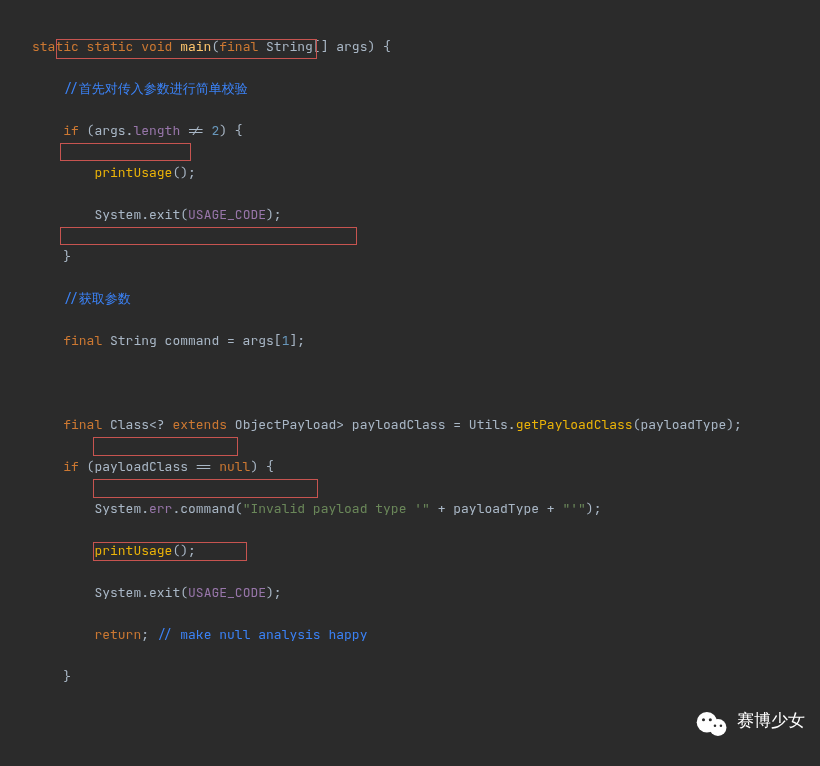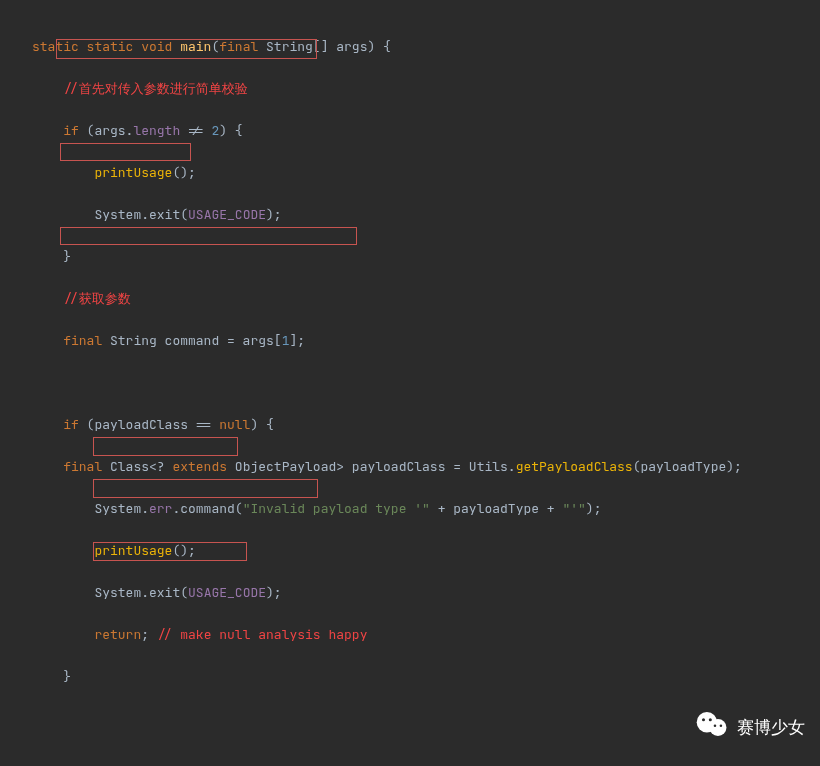--- a/index.html
+++ b/index.html
@@ -4,43 +4,43 @@
 <style>
   body{margin:0;background:#2b2b2b;font-family:"JetBrains Mono","Consolas","Courier New",monospace;font-size:13px;line-height:21px;color:#a9b7c6;width:820px;height:766px;overflow:hidden;position:relative}
   .code{padding:15px 0 0 0;white-space:pre}
   .ln{display:block;padding:0 0 0 32px;position:relative}
   .kw{color:#cc7832}
   .md{color:#cc7832}
   .fn{color:#ffc66d}
   .fi{color:#eab308;}
   .nm{color:#6897bb}
   .st{color:#6a8759}
-  .cm{color:#ef4444}
+  .cm{color:#3b82f6}
   .cn{color:#9876aa;}
   .it{}
   .box{position:absolute;border:1px solid #c75450;pointer-events:none;box-sizing:border-box}
-  .watermark{position:absolute;right:15px;bottom:28px;display:flex;align-items:flex-end;gap:8px;color:#fff;font-family:"Microsoft YaHei",sans-serif;font-size:17px;font-weight:500}
+  .watermark{position:absolute;right:15px;bottom:28px;display:flex;align-items:flex-start;gap:8px;color:#fff;font-family:"Microsoft YaHei",sans-serif;font-size:17px;font-weight:500}
   .wm-icon{width:34px;height:28px;position:relative}
   .wm-icon svg{width:100%;height:100%}
 </style>
 </head>
 <body>
 
 <div class="code">
 <span class="ln"><span class="md">static static void</span> <span class="fn">main</span>(<span class="kw">final</span><span> String[] args) {</span></span>
 <span class="ln">    <span class="cm">//首先对传入参数进行简单校验</span></span>
 <span class="ln">    <span class="kw">if</span><span> (args.</span><span class="cn">length</span><span> != </span><span class="nm">2</span><span>) {</span></span>
 <span class="ln">        <span class="fi">printUsage</span><span>();</span></span>
 <span class="ln">        <span>System.</span><span class="it">exit</span><span>(</span><span class="cn">USAGE_CODE</span><span>);</span></span>
 <span class="ln">    <span>}</span></span>
 <span class="ln">    <span class="cm">//获取参数</span></span>
 <span class="ln">    <span class="kw">final</span><span> String command = args[</span><span class="nm">1</span><span>];</span></span>
 <span class="ln"> </span>
+<span class="ln">    <span class="kw">final</span><span> Class&lt;? </span><span class="kw">extends</span><span> ObjectPayload&gt; payloadClass = Utils.</span><span class="fi">getPayloadClass</span><span>(payloadType);</span></span>
 <span class="ln">    <span class="kw">if</span><span> (payloadClass == </span><span class="kw">null</span><span>) {</span></span>
-<span class="ln">    <span class="kw">final</span><span> Class&lt;? </span><span class="kw">extends</span><span> ObjectPayload&gt; payloadClass = Utils.</span><span class="fi">getPayloadClass</span><span>(payloadType);</span></span>
 <span class="ln">        <span>System.</span><span class="cn">err</span><span>.command(</span><span class="st">"Invalid payload type '"</span><span> + payloadType + </span><span class="st">"'"</span><span>);</span></span>
 <span class="ln">        <span class="fi">printUsage</span><span>();</span></span>
 <span class="ln">        <span>System.</span><span class="it">exit</span><span>(</span><span class="cn">USAGE_CODE</span><span>);</span></span>
 <span class="ln">        <span class="kw">return</span><span>;</span><span class="cm"> // make null analysis happy</span></span>
 <span class="ln">    <span>}</span></span>
 
 
 
 
 

